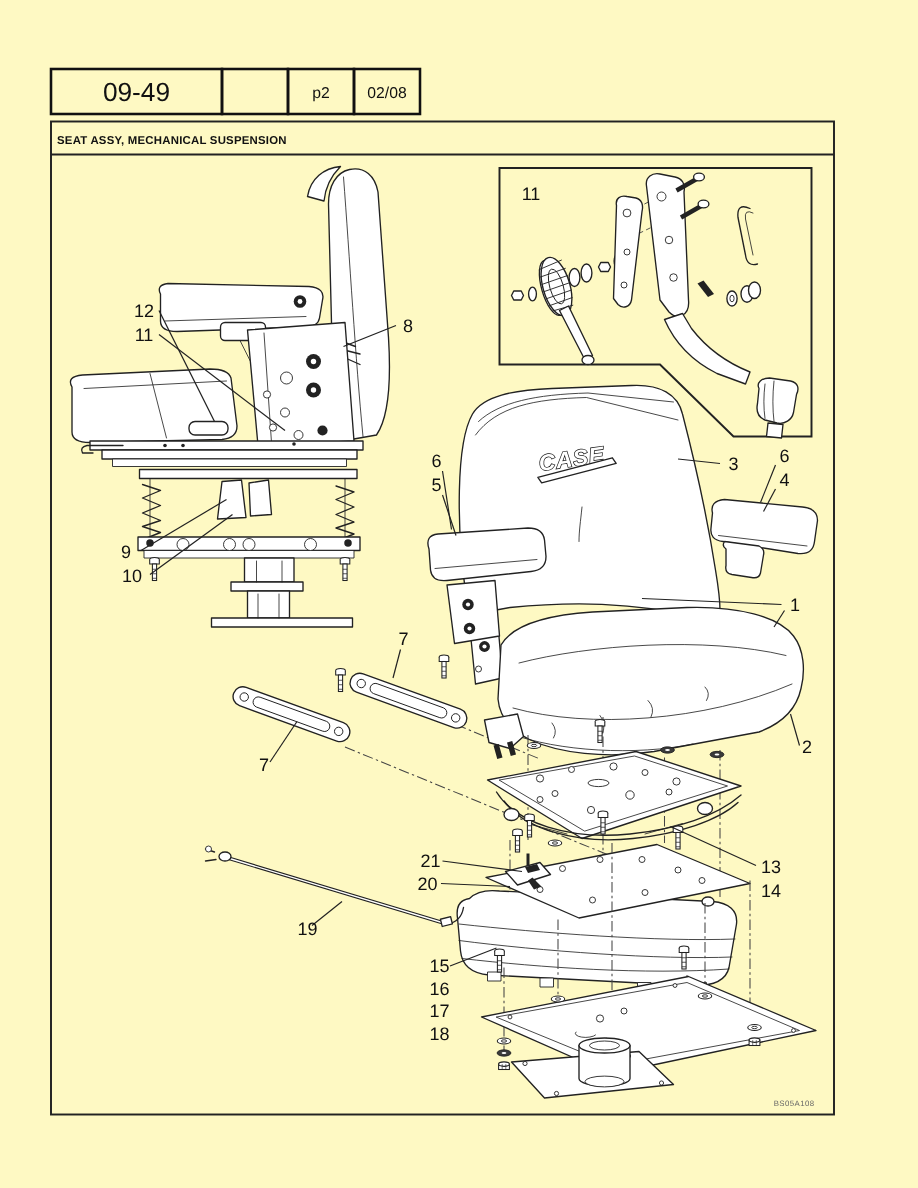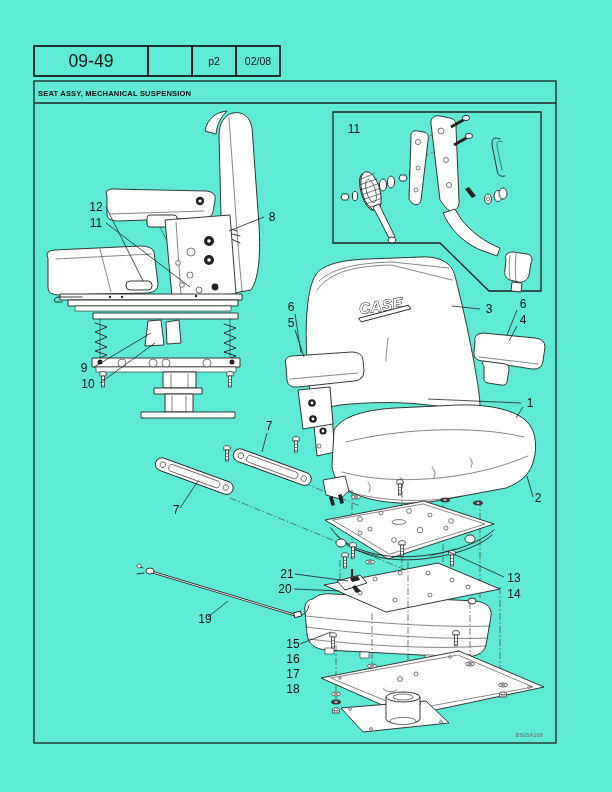--- a/index.html
+++ b/index.html
@@ -1,16 +1,16 @@
 <!DOCTYPE html>
 <html><head>
 <meta charset="utf-8">
 <style>
   html,body{margin:0;padding:0;background:#ffffff;}
-  .page{position:relative;width:612px;height:792px;background:#5eead4;font-family:"Liberation Sans",sans-serif;}
+  .page{position:relative;width:612px;height:792px;background:#fef9c3;font-family:"Liberation Sans",sans-serif;}
   svg{display:block;position:absolute;top:0;left:0;}
   .ln{fill:none;stroke:#222;stroke-width:.9;stroke-linecap:round;stroke-linejoin:round;}
   .thin{fill:none;stroke:#222;stroke-width:.55;stroke-linecap:round;stroke-linejoin:round;}
   .fw{fill:#fff;stroke:#222;stroke-width:.9;stroke-linejoin:round;}
   .fwt{fill:#fff;stroke:#222;stroke-width:.6;stroke-linejoin:round;}
   .fd{fill:#222;stroke:none;}
   .leader{fill:none;stroke:#222;stroke-width:.8;}
   .dashdot{fill:none;stroke:#444;stroke-width:.7;stroke-dasharray:7 2.2 1.6 2.2;}
   .dash{fill:none;stroke:#444;stroke-width:.6;stroke-dasharray:3.2 2.2;}
   .callout{font:12px "Liberation Sans",sans-serif;fill:#111;text-anchor:middle;}

